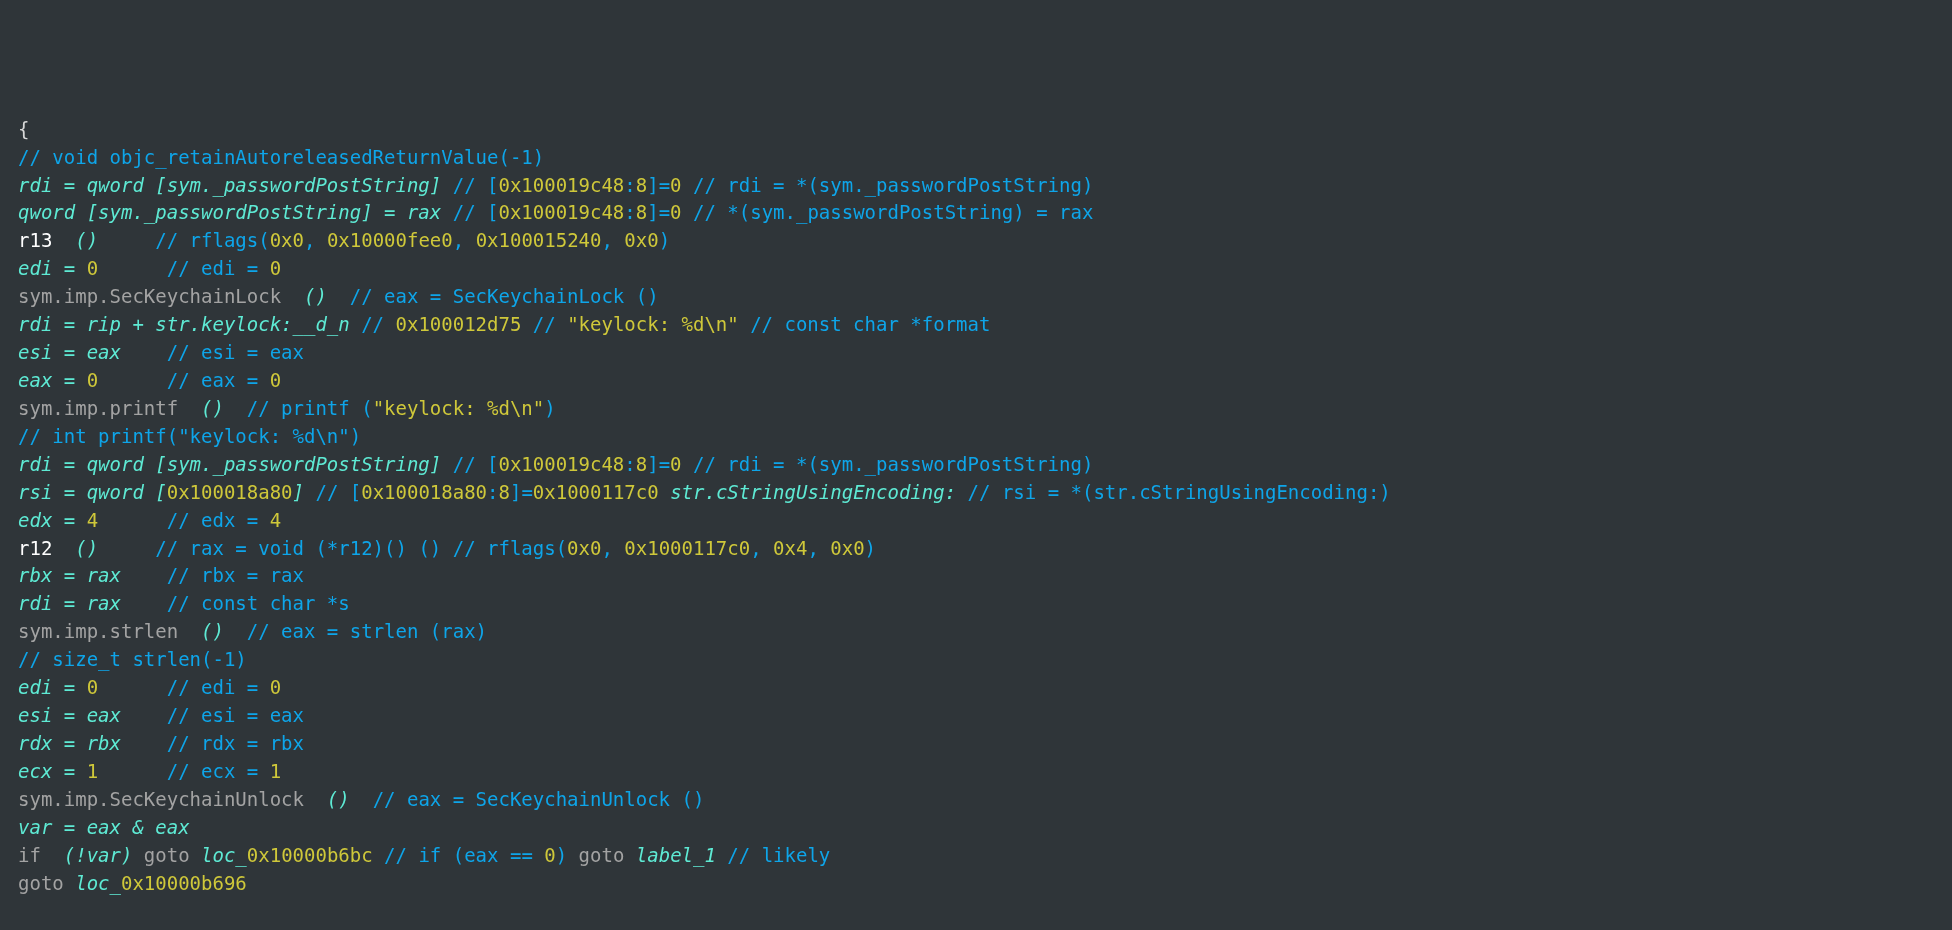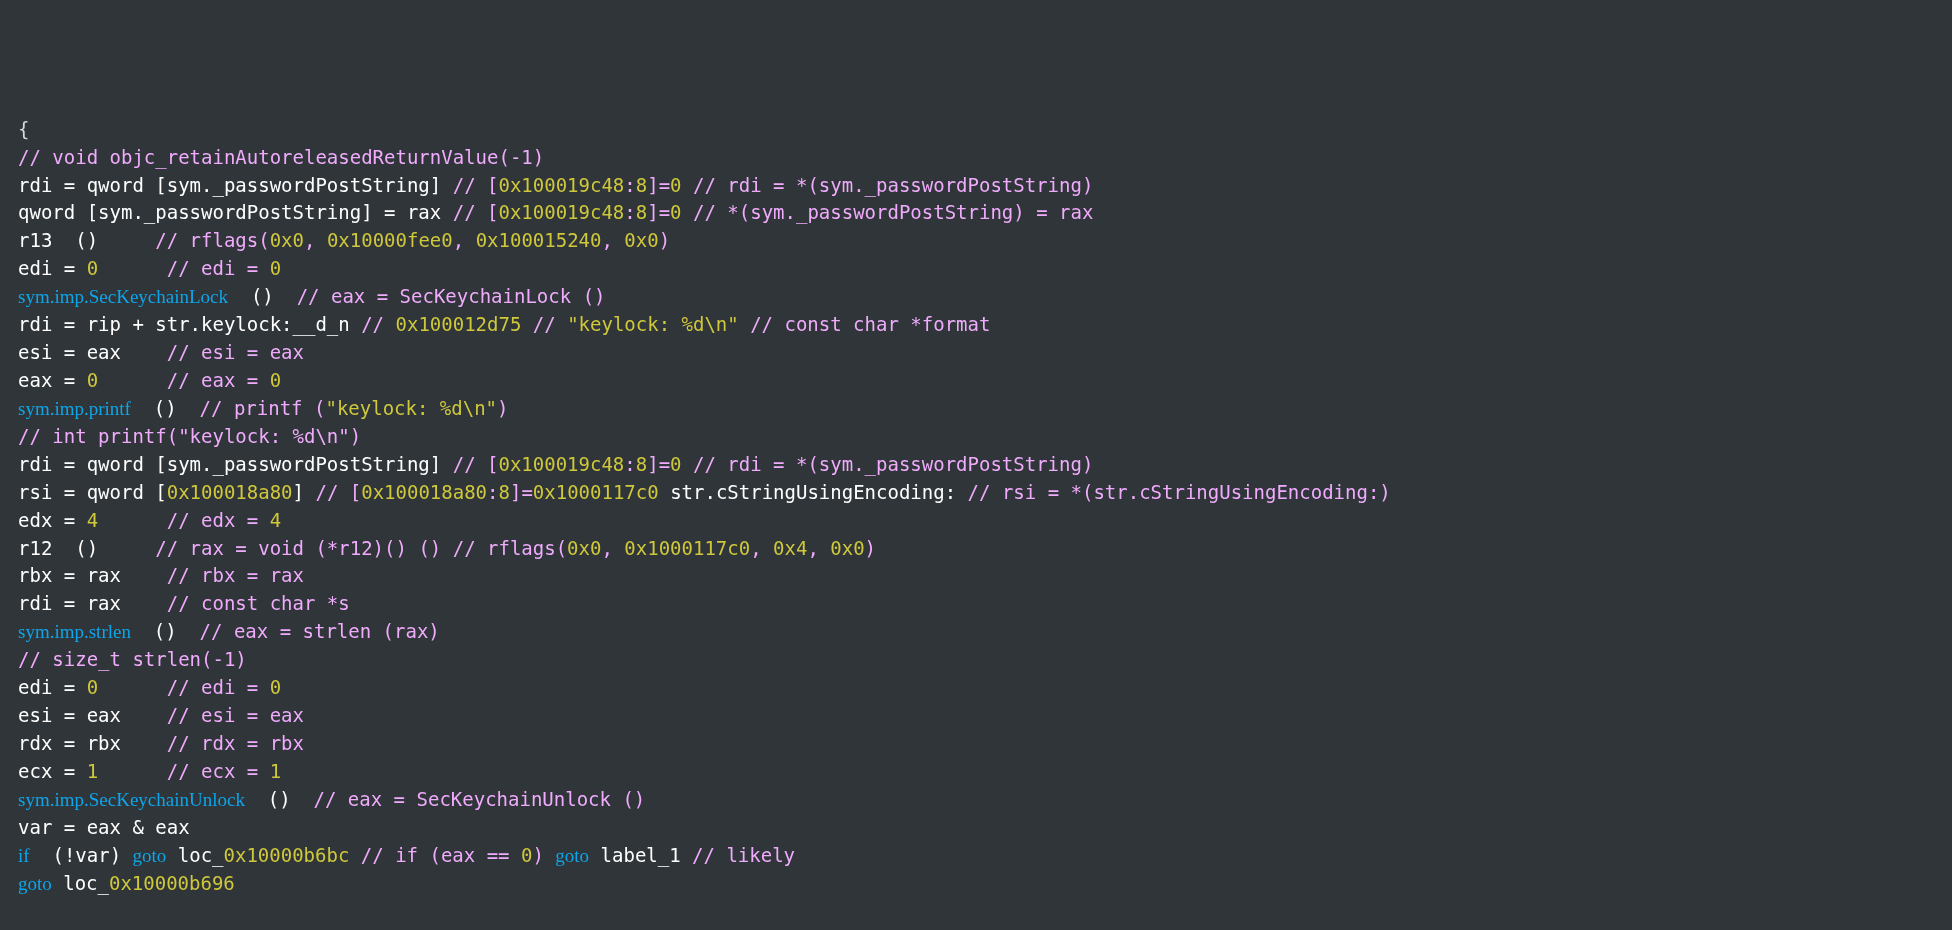--- a/index.html
+++ b/index.html
@@ -8,24 +8,24 @@
     color: #d8d8d8;
     font-family: "SF Mono", "Menlo", "Monaco", "Consolas", monospace;
     font-size: 19px;
     line-height: 1.47;
     padding: 4px 18px;
     white-space: pre;
     overflow-x: auto;
   }
   .line { display: block; }
   .brace   { color: #d8d8d8; }
-  .white   { color: #ffffff; }
-  .magenta { color: #f0abfc; text-align: center; }
+  .white   { color: #5eead4; font-style: italic; }
+  .magenta { color: #0ea5e9; text-align: center; }
   .yellow  { color: #cfc83a; margin-top: 44px; }
-  .green   { color: #0ea5e9; font-family: Liberation Serif, serif; }
+  .green   { color: #a3a3a3; }
   .red     { color: #ffffff; text-align: center; }
 </style>
 </head>
 <body>
 
 
 
 <div id="code"><span class="line"><span class="brace">{</span></span><span class="line"><span class="magenta">// void objc_retainAutoreleasedReturnValue(-1)</span></span><span class="line"><span class="white">rdi = qword [sym._passwordPostString] </span><span class="magenta">// [</span><span class="yellow">0x100019c48</span><span class="magenta">:</span><span class="yellow">8</span><span class="magenta">]=</span><span class="yellow">0</span><span class="white"> </span><span class="magenta">// rdi = *(sym._passwordPostString)</span></span><span class="line"><span class="white">qword [sym._passwordPostString] = rax </span><span class="magenta">// [</span><span class="yellow">0x100019c48</span><span class="magenta">:</span><span class="yellow">8</span><span class="magenta">]=</span><span class="yellow">0</span><span class="white"> </span><span class="magenta">// *(sym._passwordPostString) = rax</span></span><span class="line"><span class="red">r13</span><span class="white">  ()     </span><span class="magenta">// rflags(</span><span class="yellow">0x0</span><span class="magenta">, </span><span class="yellow">0x10000fee0</span><span class="magenta">, </span><span class="yellow">0x100015240</span><span class="magenta">, </span><span class="yellow">0x0</span><span class="magenta">)</span></span><span class="line"><span class="white">edi = </span><span class="yellow">0</span><span class="white">      </span><span class="magenta">// edi = </span><span class="yellow">0</span></span><span class="line"><span class="green">sym.imp.SecKeychainLock</span><span class="white">  ()  </span><span class="magenta">// eax = SecKeychainLock ()</span></span><span class="line"><span class="white">rdi = rip + str.keylock:__d_n </span><span class="magenta">// </span><span class="yellow">0x100012d75</span><span class="white"> </span><span class="magenta">// </span><span class="yellow">"keylock: %d\n"</span><span class="white"> </span><span class="magenta">// const char *format</span></span><span class="line"><span class="white">esi = eax    </span><span class="magenta">// esi = eax</span></span><span class="line"><span class="white">eax = </span><span class="yellow">0</span><span class="white">      </span><span class="magenta">// eax = </span><span class="yellow">0</span></span><span class="line"><span class="green">sym.imp.printf</span><span class="white">  ()  </span><span class="magenta">// printf (</span><span class="yellow">"keylock: %d\n"</span><span class="magenta">)</span></span><span class="line"><span class="magenta">// int printf("keylock: %d\n")</span></span><span class="line"><span class="white">rdi = qword [sym._passwordPostString] </span><span class="magenta">// [</span><span class="yellow">0x100019c48</span><span class="magenta">:</span><span class="yellow">8</span><span class="magenta">]=</span><span class="yellow">0</span><span class="white"> </span><span class="magenta">// rdi = *(sym._passwordPostString)</span></span><span class="line"><span class="white">rsi = qword [</span><span class="yellow">0x100018a80</span><span class="white">] </span><span class="magenta">// [</span><span class="yellow">0x100018a80</span><span class="magenta">:</span><span class="yellow">8</span><span class="magenta">]=</span><span class="yellow">0x1000117c0</span><span class="white"> str.cStringUsingEncoding: </span><span class="magenta">// rsi = *(str.cStringUsingEncoding:)</span></span><span class="line"><span class="white">edx = </span><span class="yellow">4</span><span class="white">      </span><span class="magenta">// edx = </span><span class="yellow">4</span></span><span class="line"><span class="red">r12</span><span class="white">  ()     </span><span class="magenta">// rax = void (*r12)() () </span><span class="magenta">// rflags(</span><span class="yellow">0x0</span><span class="magenta">, </span><span class="yellow">0x1000117c0</span><span class="magenta">, </span><span class="yellow">0x4</span><span class="magenta">, </span><span class="yellow">0x0</span><span class="magenta">)</span></span><span class="line"><span class="white">rbx = rax    </span><span class="magenta">// rbx = rax</span></span><span class="line"><span class="white">rdi = rax    </span><span class="magenta">// const char *s</span></span><span class="line"><span class="green">sym.imp.strlen</span><span class="white">  ()  </span><span class="magenta">// eax = strlen (rax)</span></span><span class="line"><span class="magenta">// size_t strlen(-1)</span></span><span class="line"><span class="white">edi = </span><span class="yellow">0</span><span class="white">      </span><span class="magenta">// edi = </span><span class="yellow">0</span></span><span class="line"><span class="white">esi = eax    </span><span class="magenta">// esi = eax</span></span><span class="line"><span class="white">rdx = rbx    </span><span class="magenta">// rdx = rbx</span></span><span class="line"><span class="white">ecx = </span><span class="yellow">1</span><span class="white">      </span><span class="magenta">// ecx = </span><span class="yellow">1</span></span><span class="line"><span class="green">sym.imp.SecKeychainUnlock</span><span class="white">  ()  </span><span class="magenta">// eax = SecKeychainUnlock ()</span></span><span class="line"><span class="white">var = eax &amp; eax</span></span><span class="line"><span class="green">if</span><span class="white">  (!var) </span><span class="green">goto</span><span class="white"> loc_</span><span class="yellow">0x10000b6bc</span><span class="white"> </span><span class="magenta">// if (eax == </span><span class="yellow">0</span><span class="magenta">) </span><span class="green">goto</span><span class="white"> label_1 </span><span class="magenta">// likely</span></span><span class="line"><span class="green">goto</span><span class="white"> loc_</span><span class="yellow">0x10000b696</span></span></div>
 
 

